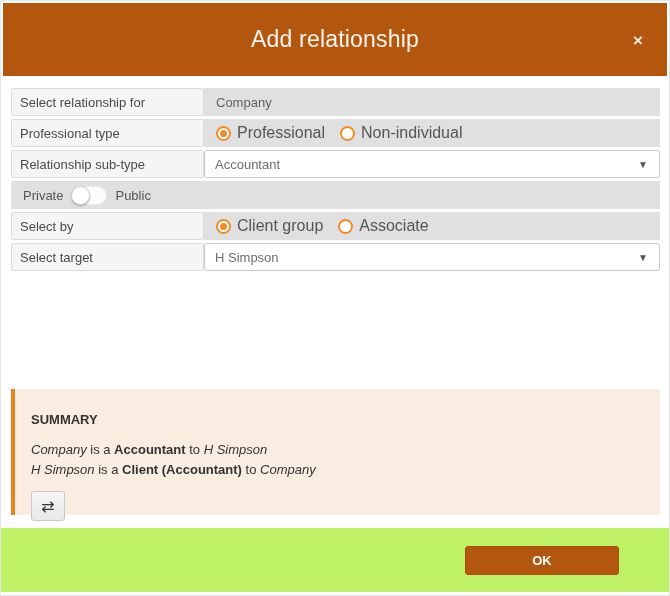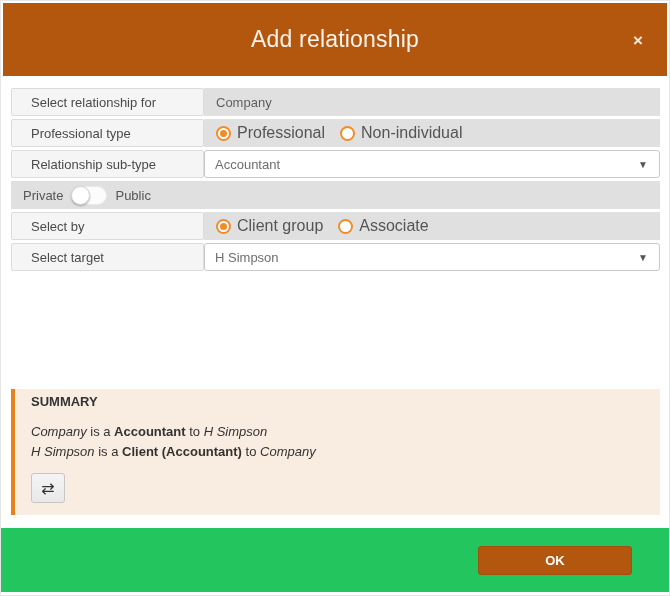--- a/index.html
+++ b/index.html
@@ -20,21 +20,21 @@
     position:absolute; right:20px; top:50%; transform:translateY(-50%);
     color:#f7ede2; font-size:17px; font-weight:bold; cursor:pointer;
     line-height:1; padding:4px;
   }
   
   .form { position:absolute; top:87px; left:10px; right:9px; }
   .row { display:flex; height:28px; margin-bottom:3px; }
   .row-label {
     width:193px; flex:0 0 193px; background:#f5f5f5;
     border:1px solid #dcdcdc; border-radius:2px;
-    display:flex; align-items:center; padding-left:19px;
+    display:flex; align-items:center; padding-left:8px;
     font-size:13px; color:#4a4a4a;
   }
   .row-value {
     flex:1; display:flex; align-items:center; padding-left:12px;
     font-size:13px; color:#5f5f5f;
   }
   .val-gray { background:#e0e0e0; }
   .val-select {
     background:#fff; border:1px solid #c9c9c9; border-radius:3px;
     color:#6e6e6e; position:relative; padding-left:10px;
@@ -63,37 +63,37 @@
   }
   .toggle-thumb {
     position:absolute; left:-1px; top:-1px; width:19px; height:19px;
     border-radius:50%; background:#fff; border:1px solid #d5d5d5;
     box-shadow:0 1px 2px rgba(0,0,0,.3);
   }
   
   .summary {
     position:absolute; top:388px; left:10px; right:9px; height:126px;
     background:#f9ece0; border-left:4px solid #e6831f;
-    padding:5px 16px 0 16px;
+    padding:23px 16px 0 16px;
   }
   .summary-heading { font-size:13px; font-weight:bold; color:#333; margin-bottom:13px; }
   .summary-line { font-size:13px; color:#333; line-height:20px; }
   .summary-line .it { font-style:italic; }
   .summary-line .bd { font-weight:bold; }
   .swap-btn {
     margin-top:11px; width:34px; height:30px;
     background:linear-gradient(#f4f4f4,#e9e9e9); border:1px solid #c6c6c6;
     border-radius:3px; display:flex; align-items:center; justify-content:center;
     font-size:16px; color:#333; cursor:pointer;
   }
   
   .footer {
     position:absolute; top:527px; left:0; right:0; height:64px;
-    background:#22c55e; display:flex; align-items:center;
-    justify-content:flex-end; padding-right:15px;
+    background:#bef264; display:flex; align-items:center;
+    justify-content:flex-end; padding-right:28px;
   }
   .btn { height:29px; border-radius:3px; font-size:13px; cursor:pointer;
          font-family:"Liberation Sans", sans-serif; }
   .btn-ok {
     width:154px; background:#b4570e; border:1px solid #a24e0c;
     color:#fff; font-weight:bold; margin-right:22px;
   }
   .btn-cancel {
     width:148px; background:#fcfcfc; border:1px solid #d8d8d8; color:#555;
   }

